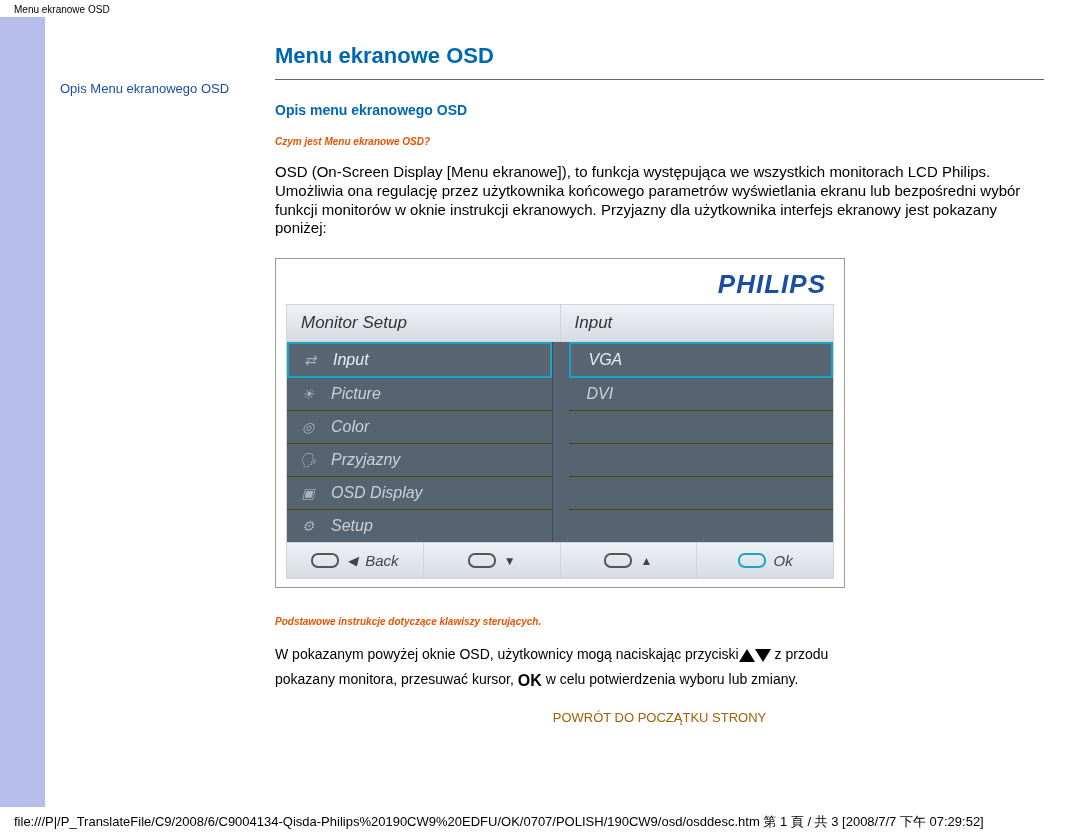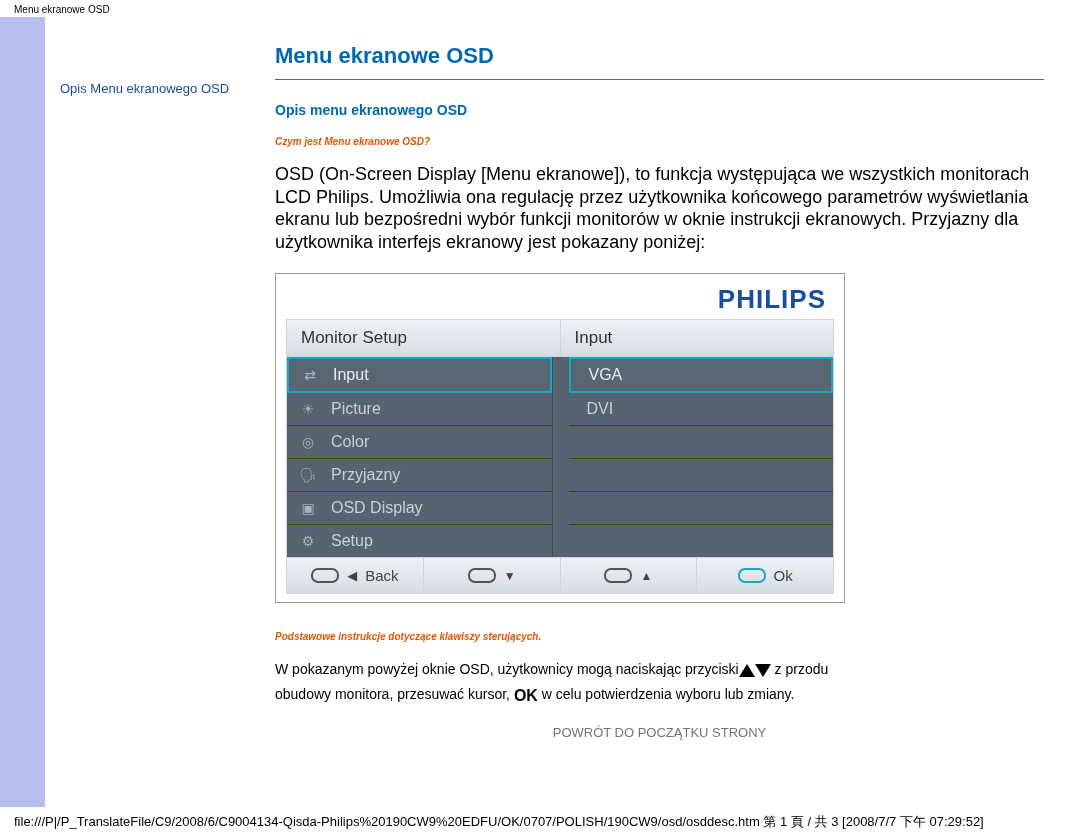--- a/index.html
+++ b/index.html
@@ -7,27 +7,27 @@
   .wrap{display:flex;align-items:stretch;min-height:790px;}
   .leftbar{width:45px;background:#b7beed;}
   .midgap{width:13px;background:#fff;}
   .sidebar{width:195px;padding:60px 8px 0 2px;background:#fff;font-size:13px;}
   .sidebar a{color:#1b4ea0;text-decoration:none;display:block;padding:3px 0;line-height:1.35;}
   .content{flex:1;padding:26px 36px 0 12px;background:#fff;}
   h1{color:#0068b3;margin:0 0 10px;font-weight:bold;font-size:22px;}
   .rule{border:none;border-top:1px solid #666;margin:10px 0 22px;}
   h2{color:#0068b3;font-size:14px;margin:0 0 18px;}
   h3{color:#e75400;font-style:italic;font-size:10px;font-weight:bold;margin:0 0 16px;}
-  .para{font-size:18px;line-height:1.25;margin:0 0 20px;}
+  .para{font-size:15px;line-height:1.25;margin:0 0 20px;}
   .para2{font-size:14px;line-height:1.7;margin:0 0 16px;}
   .backtop{color:#e75400;text-align:center;font-size:13px;margin:8px 0 0;}
   .footer{font-size:13px;color:#000;padding:6px 0 4px 14px;}
 
   
-  .osd{background:#fff;border:1px solid #999;width:548px;padding:10px 10px 8px;margin:0 0 28px;}
+  .osd{background:#fff;border:1px solid #999;width:548px;padding:10px 10px 8px;margin:0 0 28px;font-style:italic;}
   .brand{text-align:right;font-family:Arial,Helvetica,sans-serif;font-weight:900;color:#1b4ea0;font-size:26px;letter-spacing:1px;padding-right:8px;margin-bottom:4px;}
   .titles{display:flex;border:1px solid #cfd5db;justify-content:center;}
   .titles>div{flex:1;border-right:1px solid #cfd5db;padding:8px 14px;font-size:17px;color:#333;background:linear-gradient(#eef1f5,#d7dce3);}
   .titles>div:last-child{border-right:none;}
   .cols{display:flex;border:1px solid #cfd5db;border-top:none;background:#566370;}
   .col{flex:1;border-right:1px solid #3f4a55;}
   .col:last-child{border-right:none;padding-left:16px;}
   .row{display:flex;align-items:center;gap:12px;padding:7px 10px;color:#c9d0d7;font-size:16px;border-bottom:1px solid #474800;}
   .row .ico{width:22px;text-align:center;color:#a9b1ba;font-size:14px;}
   .col .row:last-child{border-bottom:none;}
@@ -131,20 +131,20 @@
           <span class="pill ok"></span>
           <span>Ok</span>
         </div>
       </div>
     </div>
 
     <h3>Podstawowe instrukcje dotyczące klawiszy sterujących.</h3>
 
     <p class="para2">
       <span>W pokazanym powyżej oknie OSD, użytkownicy mogą naciskając przyciski</span><span class="inline-icon tri-up"></span><span class="inline-icon tri-dn"></span><span> z przodu</span><br>
-      <span>obudowy monitora, przesuwać kursor, </span><span class="inline-icon ok-glyph">OK</span><span> w celu potwierdzenia wyboru lub zmiany.</span>
+      <span>pokazany monitora, przesuwać kursor, </span><span class="inline-icon ok-glyph">OK</span><span> w celu potwierdzenia wyboru lub zmiany.</span>
     </p>
 
-    <div class="backtop"><a href="#" style="color:#737373;text-decoration:none;margin-top:16px;">POWRÓT DO POCZĄTKU STRONY</a></div>
+    <div class="backtop"><a href="#" style="color:#a16207;text-decoration:none;margin-top:16px;">POWRÓT DO POCZĄTKU STRONY</a></div>
   </main>
 </div>
 
 <div class="footer">file:///P|/P_TranslateFile/C9/2008/6/C9004134-Qisda-Philips%20190CW9%20EDFU/OK/0707/POLISH/190CW9/osd/osddesc.htm 第 1 頁 / 共 3  [2008/7/7 下午 07:29:52]</div>
 
 </body></html>

